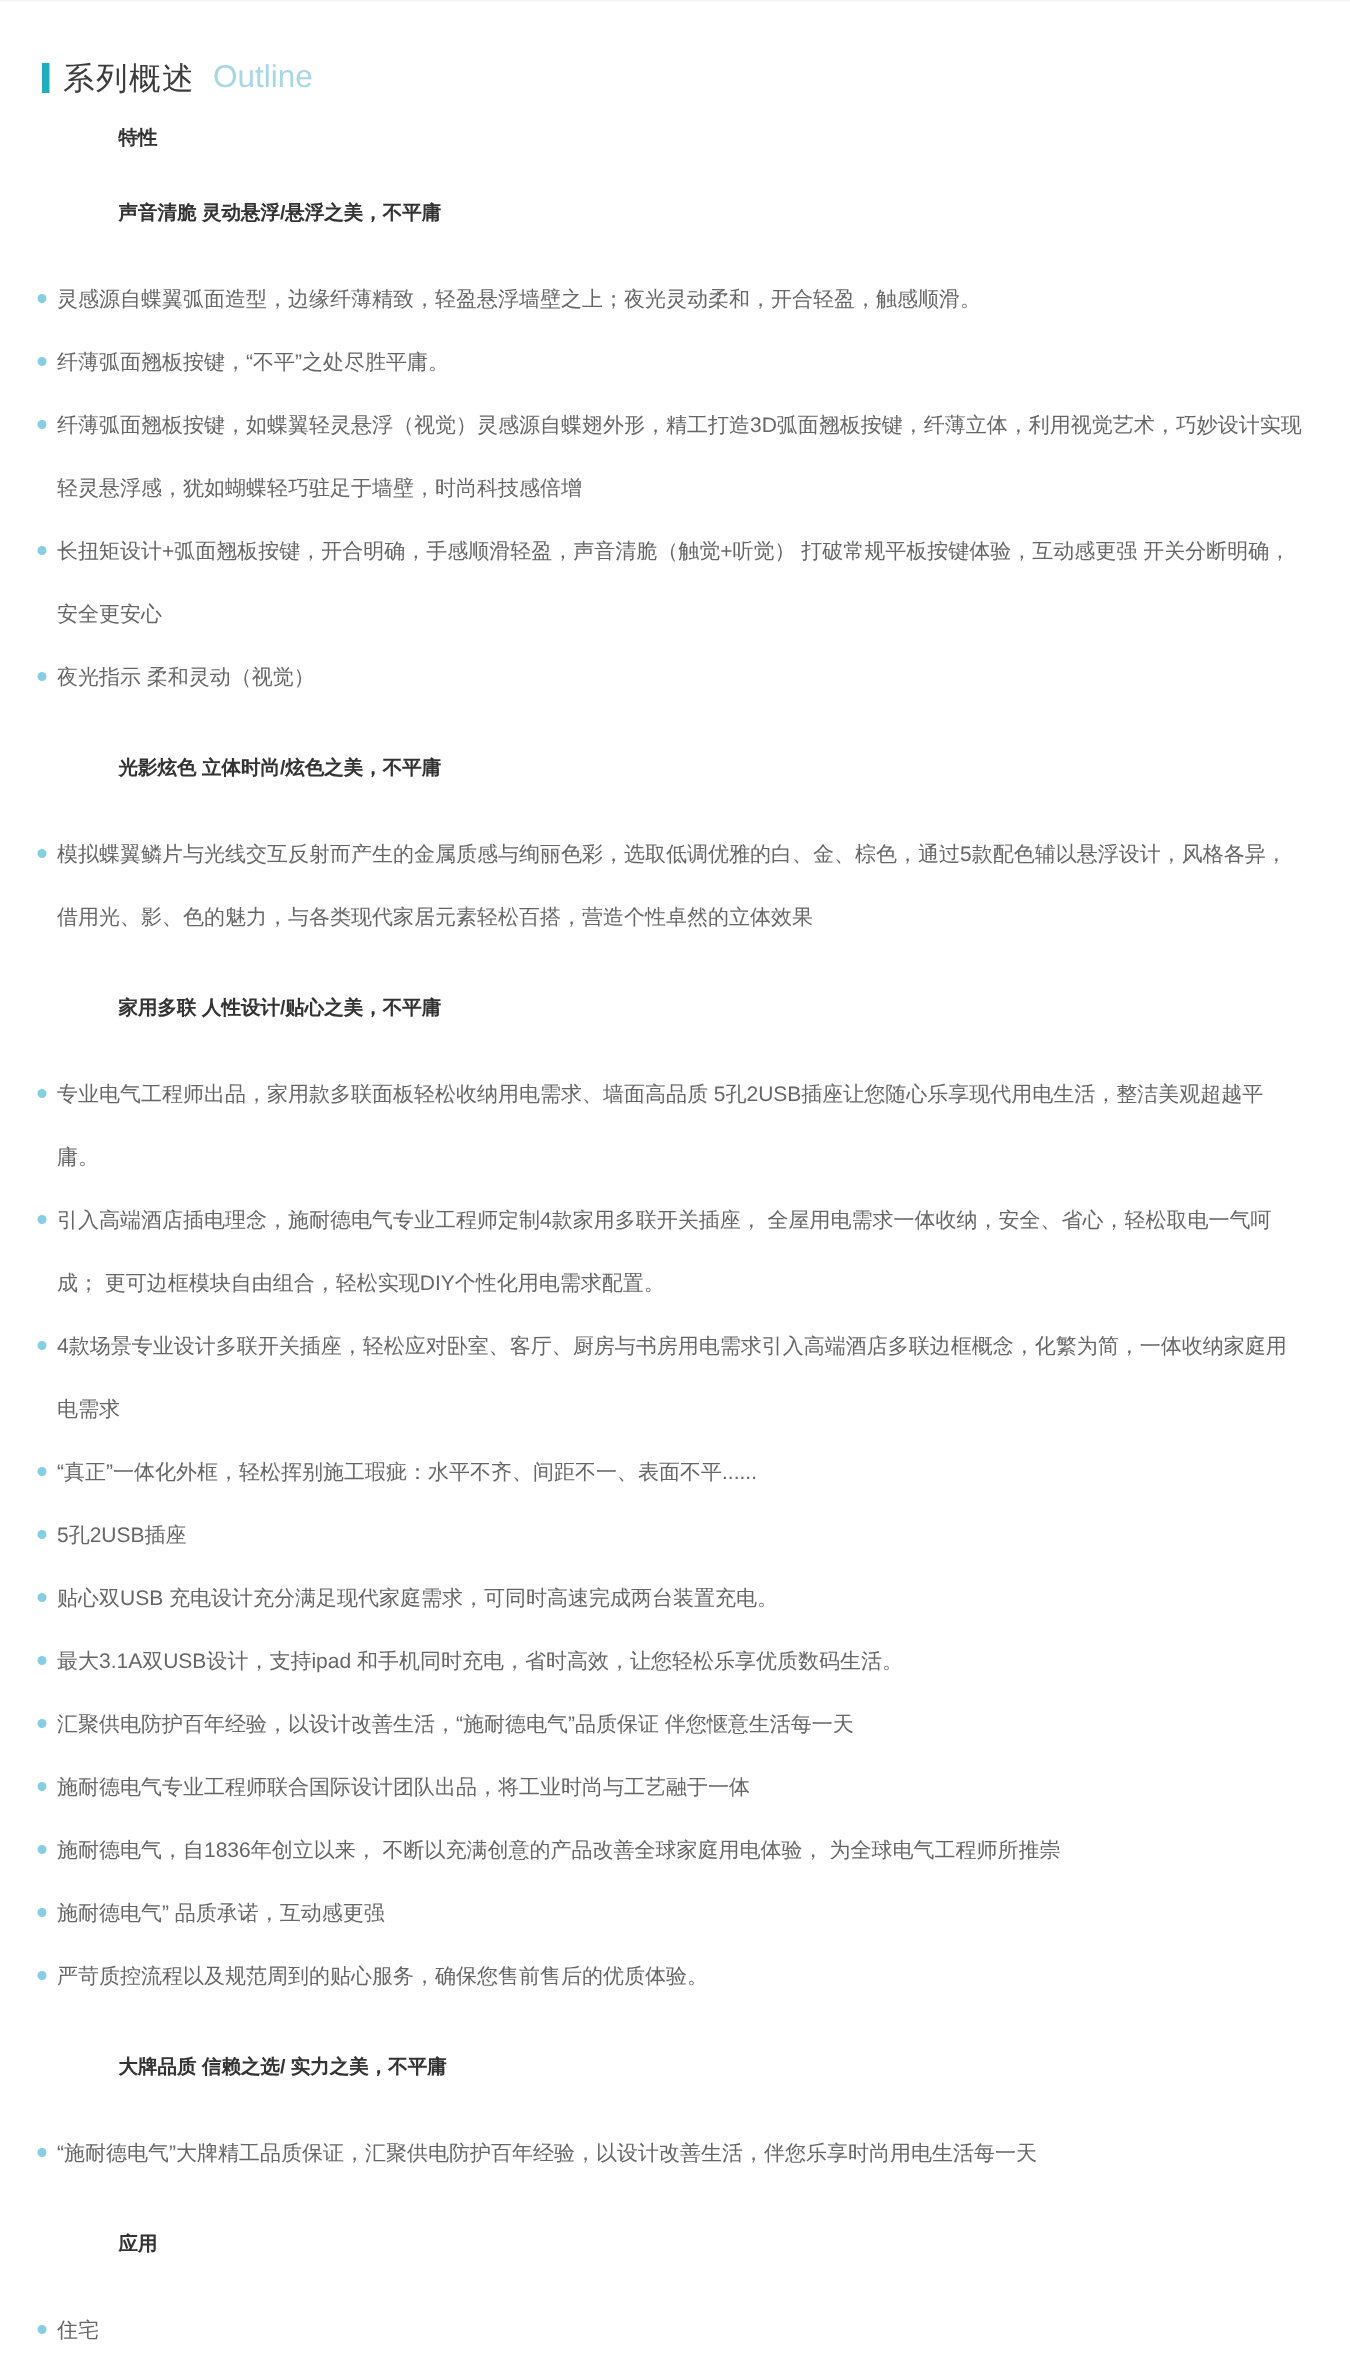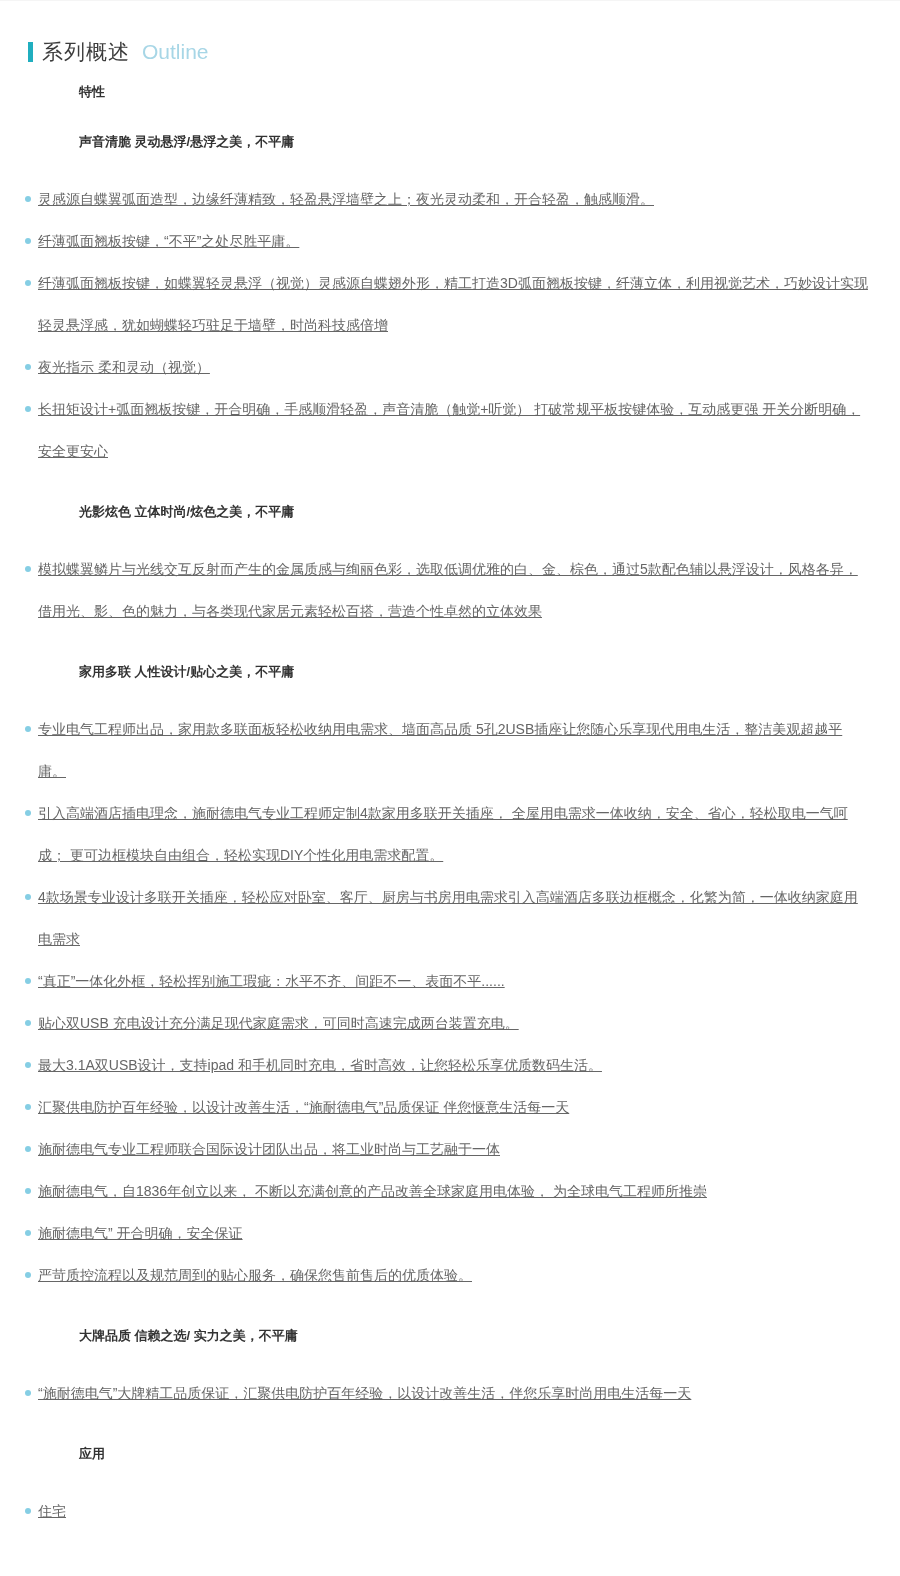--- a/index.html
+++ b/index.html
@@ -51,21 +51,20 @@
     line-height:20px;
     padding-left:44px;
   }
   .feature-section:first-child .section-heading{
     margin-top:16px;
   }
   .bullet-list{
     list-style:none;
     margin:0 30px 0 25px;
     padding:0;
-    text-decoration:underline;
   }
   .bullet-item{
     position:relative;
     padding-left:13px;
     font-size:14px;
     line-height:42px;
     color:var(--body);
   }
   .bullet-item .dot{
     position:absolute;
@@ -92,43 +91,44 @@
 <main class="content">
     <section class="feature-section">
       <h3 class="section-heading">特性</h3>
     </section>
     <section class="feature-section">
       <h3 class="section-heading">声音清脆 灵动悬浮/悬浮之美，不平庸</h3>
       <ul class="bullet-list">
         <li class="bullet-item"><span class="dot"></span><span class="bullet-text">灵感源自蝶翼弧面造型，边缘纤薄精致，轻盈悬浮墙壁之上；夜光灵动柔和，开合轻盈，触感顺滑。</span></li>
         <li class="bullet-item"><span class="dot"></span><span class="bullet-text">纤薄弧面翘板按键，“不平”之处尽胜平庸。</span></li>
         <li class="bullet-item"><span class="dot"></span><span class="bullet-text">纤薄弧面翘板按键，如蝶翼轻灵悬浮（视觉）灵感源自蝶翅外形，精工打造3D弧面翘板按键，纤薄立体，利用视觉艺术，巧妙设计实现轻灵悬浮感，犹如蝴蝶轻巧驻足于墙壁，时尚科技感倍增</span></li>
+        <li class="bullet-item"><span class="dot"></span><span class="bullet-text">长扭矩设计+弧面翘板按键，开合明确，手感顺滑轻盈，声音清脆（触觉+听觉） 打破常规平板按键体验，互动感更强 开关分断明确，安全更安心</span></li>
         <li class="bullet-item"><span class="dot"></span><span class="bullet-text">夜光指示 柔和灵动（视觉）</span></li>
-        <li class="bullet-item"><span class="dot"></span><span class="bullet-text">长扭矩设计+弧面翘板按键，开合明确，手感顺滑轻盈，声音清脆（触觉+听觉） 打破常规平板按键体验，互动感更强 开关分断明确，安全更安心</span></li>
       </ul>
     </section>
     <section class="feature-section">
       <h3 class="section-heading">光影炫色 立体时尚/炫色之美，不平庸</h3>
       <ul class="bullet-list">
         <li class="bullet-item"><span class="dot"></span><span class="bullet-text">模拟蝶翼鳞片与光线交互反射而产生的金属质感与绚丽色彩，选取低调优雅的白、金、棕色，通过5款配色辅以悬浮设计，风格各异，借用光、影、色的魅力，与各类现代家居元素轻松百搭，营造个性卓然的立体效果</span></li>
       </ul>
     </section>
     <section class="feature-section">
       <h3 class="section-heading">家用多联 人性设计/贴心之美，不平庸</h3>
       <ul class="bullet-list">
         <li class="bullet-item"><span class="dot"></span><span class="bullet-text">专业电气工程师出品，家用款多联面板轻松收纳用电需求、墙面高品质 5孔2USB插座让您随心乐享现代用电生活，整洁美观超越平庸。</span></li>
         <li class="bullet-item"><span class="dot"></span><span class="bullet-text">引入高端酒店插电理念，施耐德电气专业工程师定制4款家用多联开关插座， 全屋用电需求一体收纳，安全、省心，轻松取电一气呵成； 更可边框模块自由组合，轻松实现DIY个性化用电需求配置。</span></li>
         <li class="bullet-item"><span class="dot"></span><span class="bullet-text">4款场景专业设计多联开关插座，轻松应对卧室、客厅、厨房与书房用电需求引入高端酒店多联边框概念，化繁为简，一体收纳家庭用电需求</span></li>
         <li class="bullet-item"><span class="dot"></span><span class="bullet-text">“真正”一体化外框，轻松挥别施工瑕疵：水平不齐、间距不一、表面不平......</span></li>
+        <li class="bullet-item"><span class="dot"></span><span class="bullet-text">5孔2USB插座</span></li>
         <li class="bullet-item"><span class="dot"></span><span class="bullet-text">贴心双USB 充电设计充分满足现代家庭需求，可同时高速完成两台装置充电。</span></li>
         <li class="bullet-item"><span class="dot"></span><span class="bullet-text">最大3.1A双USB设计，支持ipad 和手机同时充电，省时高效，让您轻松乐享优质数码生活。</span></li>
         <li class="bullet-item"><span class="dot"></span><span class="bullet-text">汇聚供电防护百年经验，以设计改善生活，“施耐德电气”品质保证 伴您惬意生活每一天</span></li>
         <li class="bullet-item"><span class="dot"></span><span class="bullet-text">施耐德电气专业工程师联合国际设计团队出品，将工业时尚与工艺融于一体</span></li>
         <li class="bullet-item"><span class="dot"></span><span class="bullet-text">施耐德电气，自1836年创立以来， 不断以充满创意的产品改善全球家庭用电体验， 为全球电气工程师所推崇</span></li>
-        <li class="bullet-item"><span class="dot"></span><span class="bullet-text">施耐德电气” 开合明确，安全保证</span></li>
+        <li class="bullet-item"><span class="dot"></span><span class="bullet-text">施耐德电气” 品质承诺，互动感更强</span></li>
         <li class="bullet-item"><span class="dot"></span><span class="bullet-text">严苛质控流程以及规范周到的贴心服务，确保您售前售后的优质体验。</span></li>
       </ul>
     </section>
     <section class="feature-section">
       <h3 class="section-heading">大牌品质 信赖之选/ 实力之美，不平庸</h3>
       <ul class="bullet-list">
         <li class="bullet-item"><span class="dot"></span><span class="bullet-text">“施耐德电气”大牌精工品质保证，汇聚供电防护百年经验，以设计改善生活，伴您乐享时尚用电生活每一天</span></li>
       </ul>
     </section>
     <section class="feature-section">

